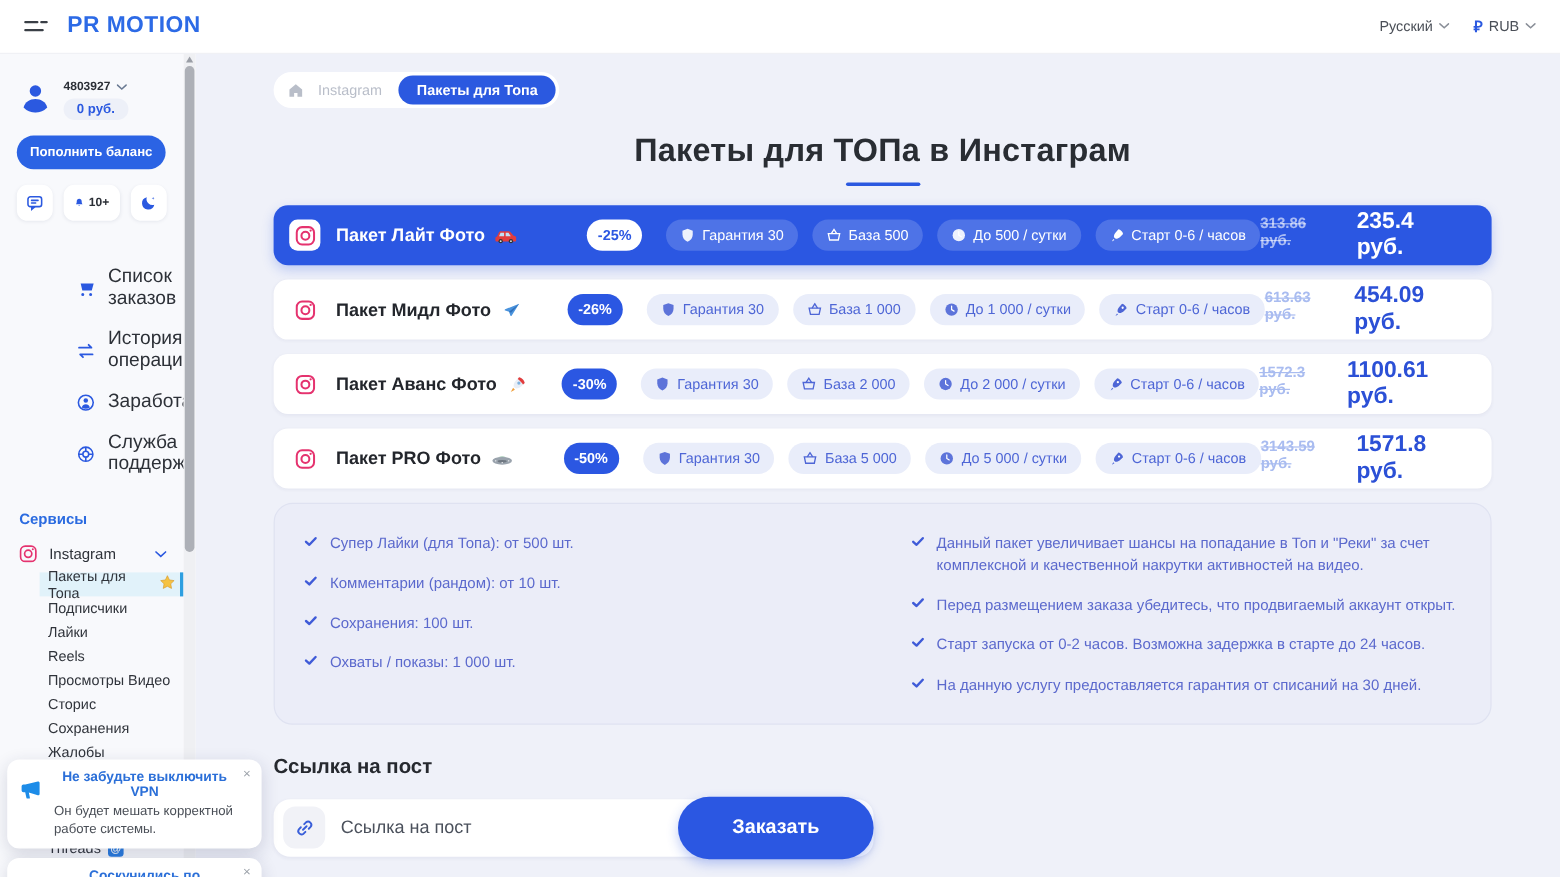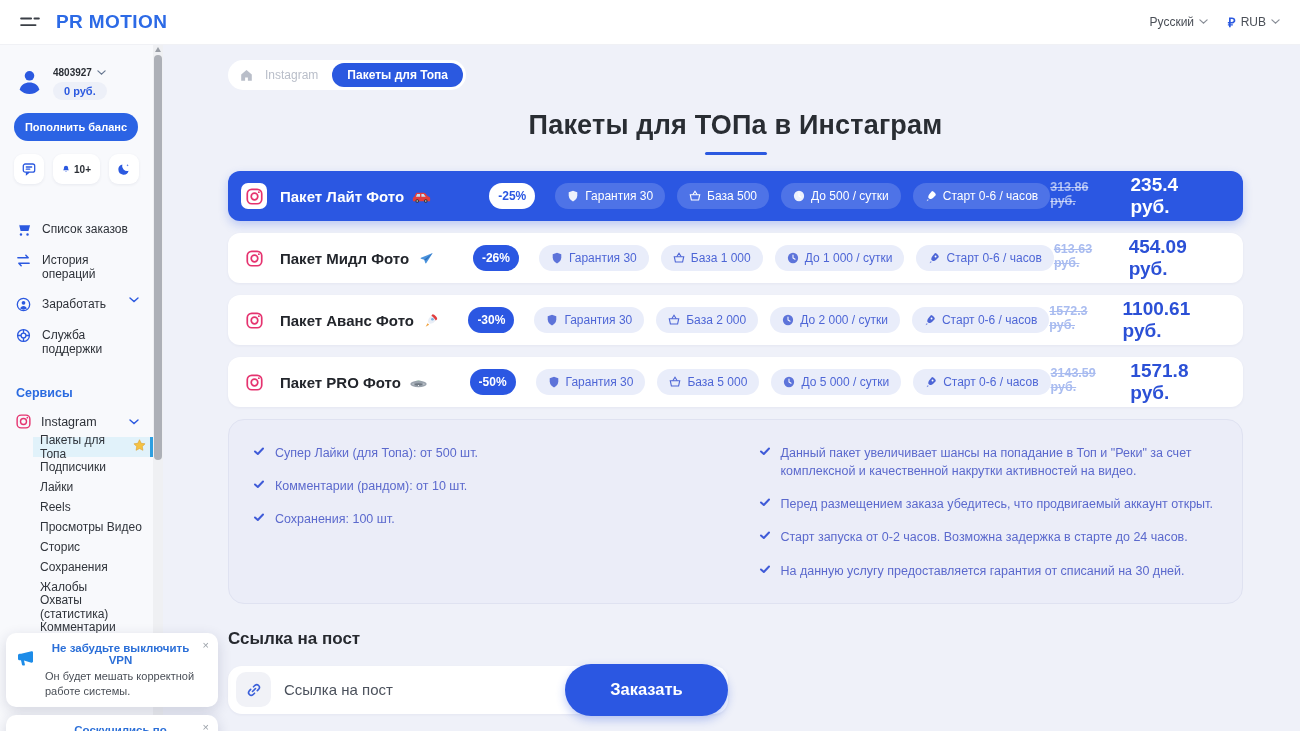--- a/index.html
+++ b/index.html
@@ -37,22 +37,22 @@
   .topup-btn { display:block; margin:13px 14px 0; width:124px; height:28px; border:0; border-radius:999px;
     background:#2b63e4; color:#fff; font-size:11px; font-weight:700; cursor:pointer; font-family:inherit; }
   .quick { display:flex; gap:9px; margin:13px 14px 0; }
   .qbtn { height:30px; min-width:30px; background:#fff; border-radius:9px; display:flex; align-items:center;
     justify-content:center; gap:4px; color:#2b59e0; box-shadow:0 1px 3px rgba(40,50,90,.08); cursor:pointer; }
   .qbtn svg { width:14px; height:14px; }
   .qbtn .cnt { font-size:10px; font-weight:800; color:#2b2f36; }
   .qbtn.bell { padding:0 9px; }
 
   .nav { margin-top:30px; }
-  .nav-item { display:flex; align-items:flex-start; gap:11px; padding:8px 14px 8px 16px;
-    font-size:12px; color:#2d3138; cursor:pointer; }
+  .nav-item { display:flex; align-items:center; gap:11px; padding:8px 14px 8px 16px;
+    font-size:16px; color:#2d3138; cursor:pointer;margin-left:48px; }
   .nav-ic { width:15px; height:15px; color:#2b59e0; display:inline-flex; flex-shrink:0; }
   .nav-ic svg { width:15px; height:15px; }
   .nav-chev { margin-left:auto; width:10px; color:#2b59e0; display:inline-flex; }
 
   .services-label { padding:22px 16px 6px; font-size:12.5px; font-weight:700; color:#2b6be0; }
   .group-row { display:flex; align-items:center; gap:10px; padding:8px 14px 8px 16px; font-size:12.5px; color:#2d3138; cursor:pointer; }
   .group-ic { width:15px; height:15px; display:inline-flex; }
   .group-chev { margin-left:auto; width:10px; color:#2b59e0; display:inline-flex; }
 
   .sub-item { margin-left:33px; padding:3px 4px 3px 7px; height:20px; font-size:12px; color:#30343b;
@@ -622,20 +622,28 @@
 
             <div class="feature">
               <span class="check">
                 <svg viewBox="0 0 12 12" fill="none" stroke="#3f5bd8" stroke-width="2" stroke-linecap="round" stroke-linejoin="round">
                   <path d="M2 6.5 4.8 9 10 3.5"></path>
                 </svg>
               </span>
               <span>Сохранения: 100 шт.</span>
             </div>
 
+            <div class="feature">
+              <span class="check">
+                <svg viewBox="0 0 12 12" fill="none" stroke="#3f5bd8" stroke-width="2" stroke-linecap="round" stroke-linejoin="round">
+                  <path d="M2 6.5 4.8 9 10 3.5"></path>
+                </svg>
+              </span>
+              <span>Охваты / показы: 1 000 шт.</span>
+            </div>
           </div>
         <div class="features">
 
             <div class="feature">
               <span class="check">
                 <svg viewBox="0 0 12 12" fill="none" stroke="#3f5bd8" stroke-width="2" stroke-linecap="round" stroke-linejoin="round">
                   <path d="M2 6.5 4.8 9 10 3.5"></path>
                 </svg>
               </span>
               <span>Данный пакет увеличивает шансы на попадание в Топ и "Реки" за счет комплексной и качественной накрутки активностей на видео.</span>

